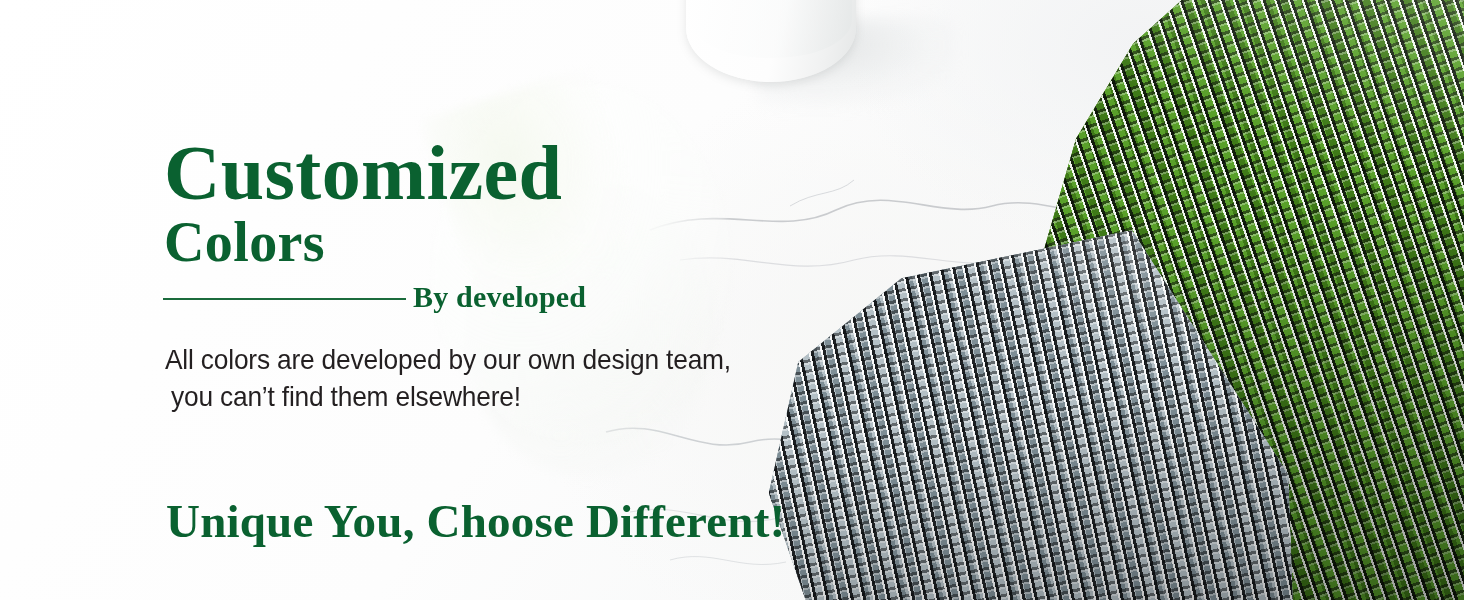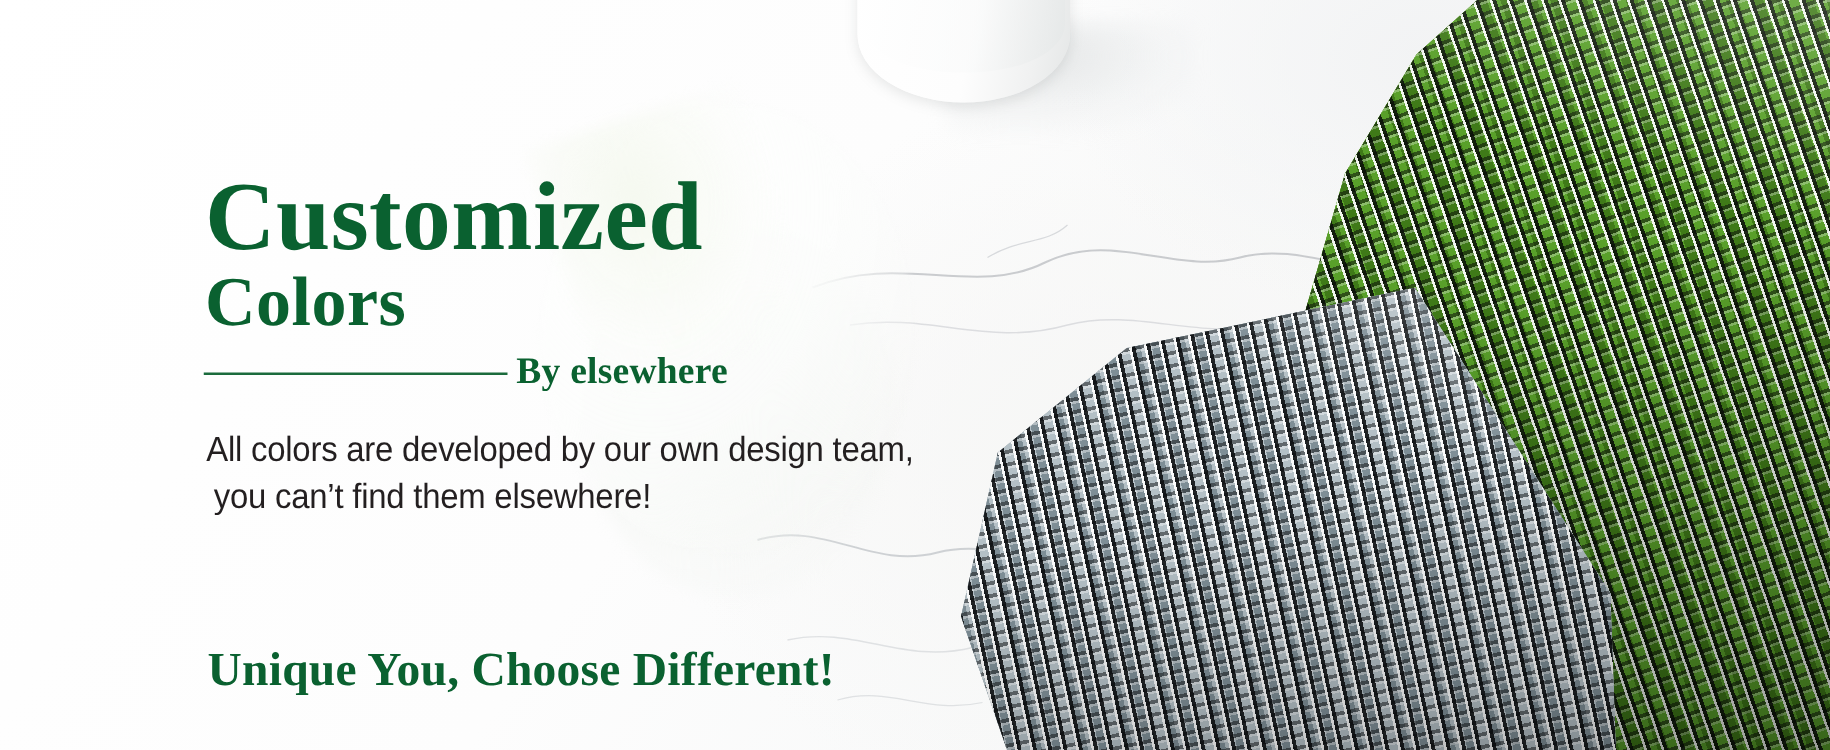--- a/index.html
+++ b/index.html
@@ -154,22 +154,22 @@
     font-size:28px;color:#231f20;
     letter-spacing:-.2px;white-space:nowrap;
     transform:scaleX(.94);transform-origin:left center;
   }
   #body-line1{left:165px;top:344px;}
   #body-line2{left:171px;top:381px;}
 
   #slogan{
     position:absolute;left:166px;top:494px;
     font-family:"Liberation Serif","DejaVu Serif",serif;
-    font-weight:bold;font-size:38px;color:#0a6130;
-    white-space:nowrap;letter-spacing:.2px;margin-top:20px;
+    font-weight:bold;font-size:47px;color:#0a6130;
+    white-space:nowrap;letter-spacing:.2px;
   }
 </style>
 </head>
 <body>
 
 <div id="banner">
 
   <div class="marble-base"></div>
 
   <div class="vein" style="left:640px;top:110px;">
@@ -214,21 +214,21 @@
     <div class="gray-edge"></div>
   </div>
 
   <div id="text-block">
 
     <div class="headline" id="headline-line1">Customized</div>
     <div class="headline" id="headline-line2">Colors</div>
 
     <div id="brand-row">
       <div id="brand-rule"></div>
-      <div id="brand-name">By elsewhere</div>
+      <div id="brand-name">By developed</div>
     </div>
 
     <div class="body-line" id="body-line1">All colors are developed by our own design team,</div>
     <div class="body-line" id="body-line2">you can’t find them elsewhere!</div>
 
     <div id="slogan">Unique You, Choose Different!</div>
   </div>
 
 </div>
 

